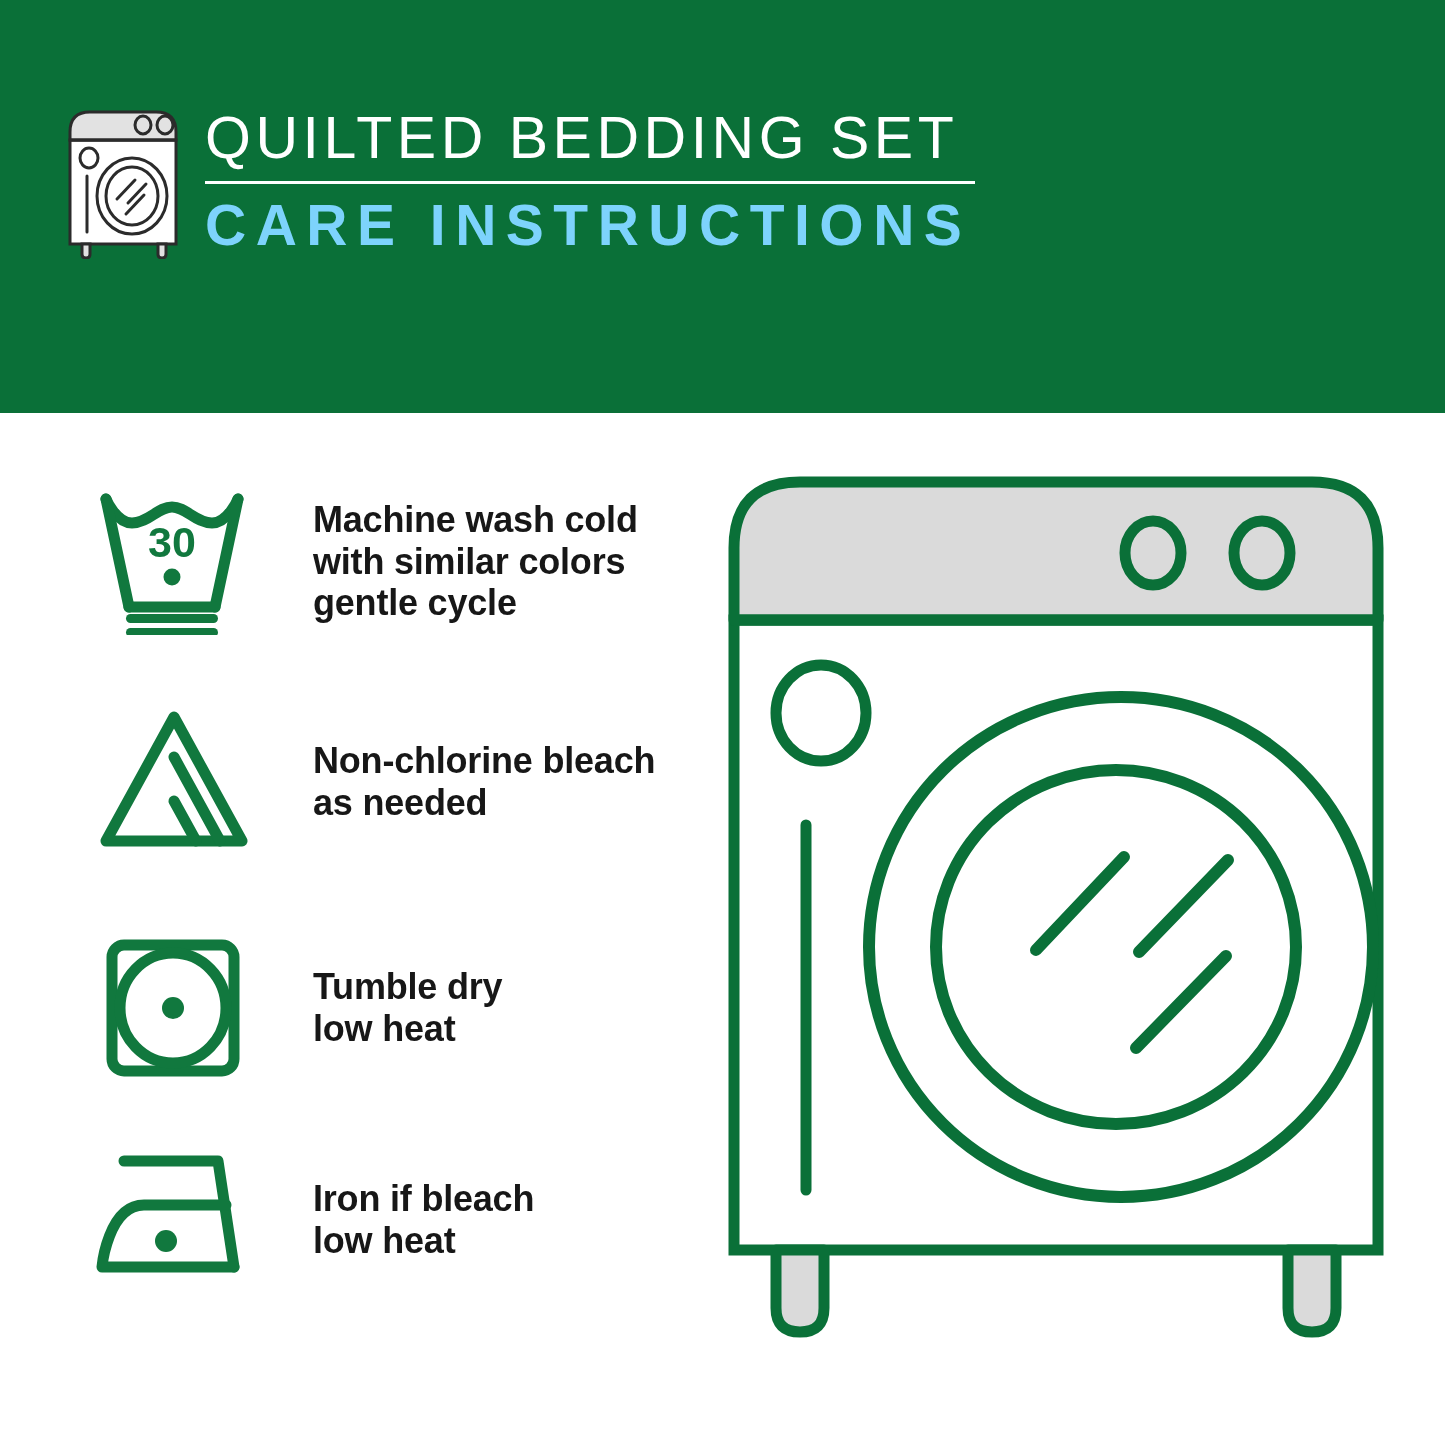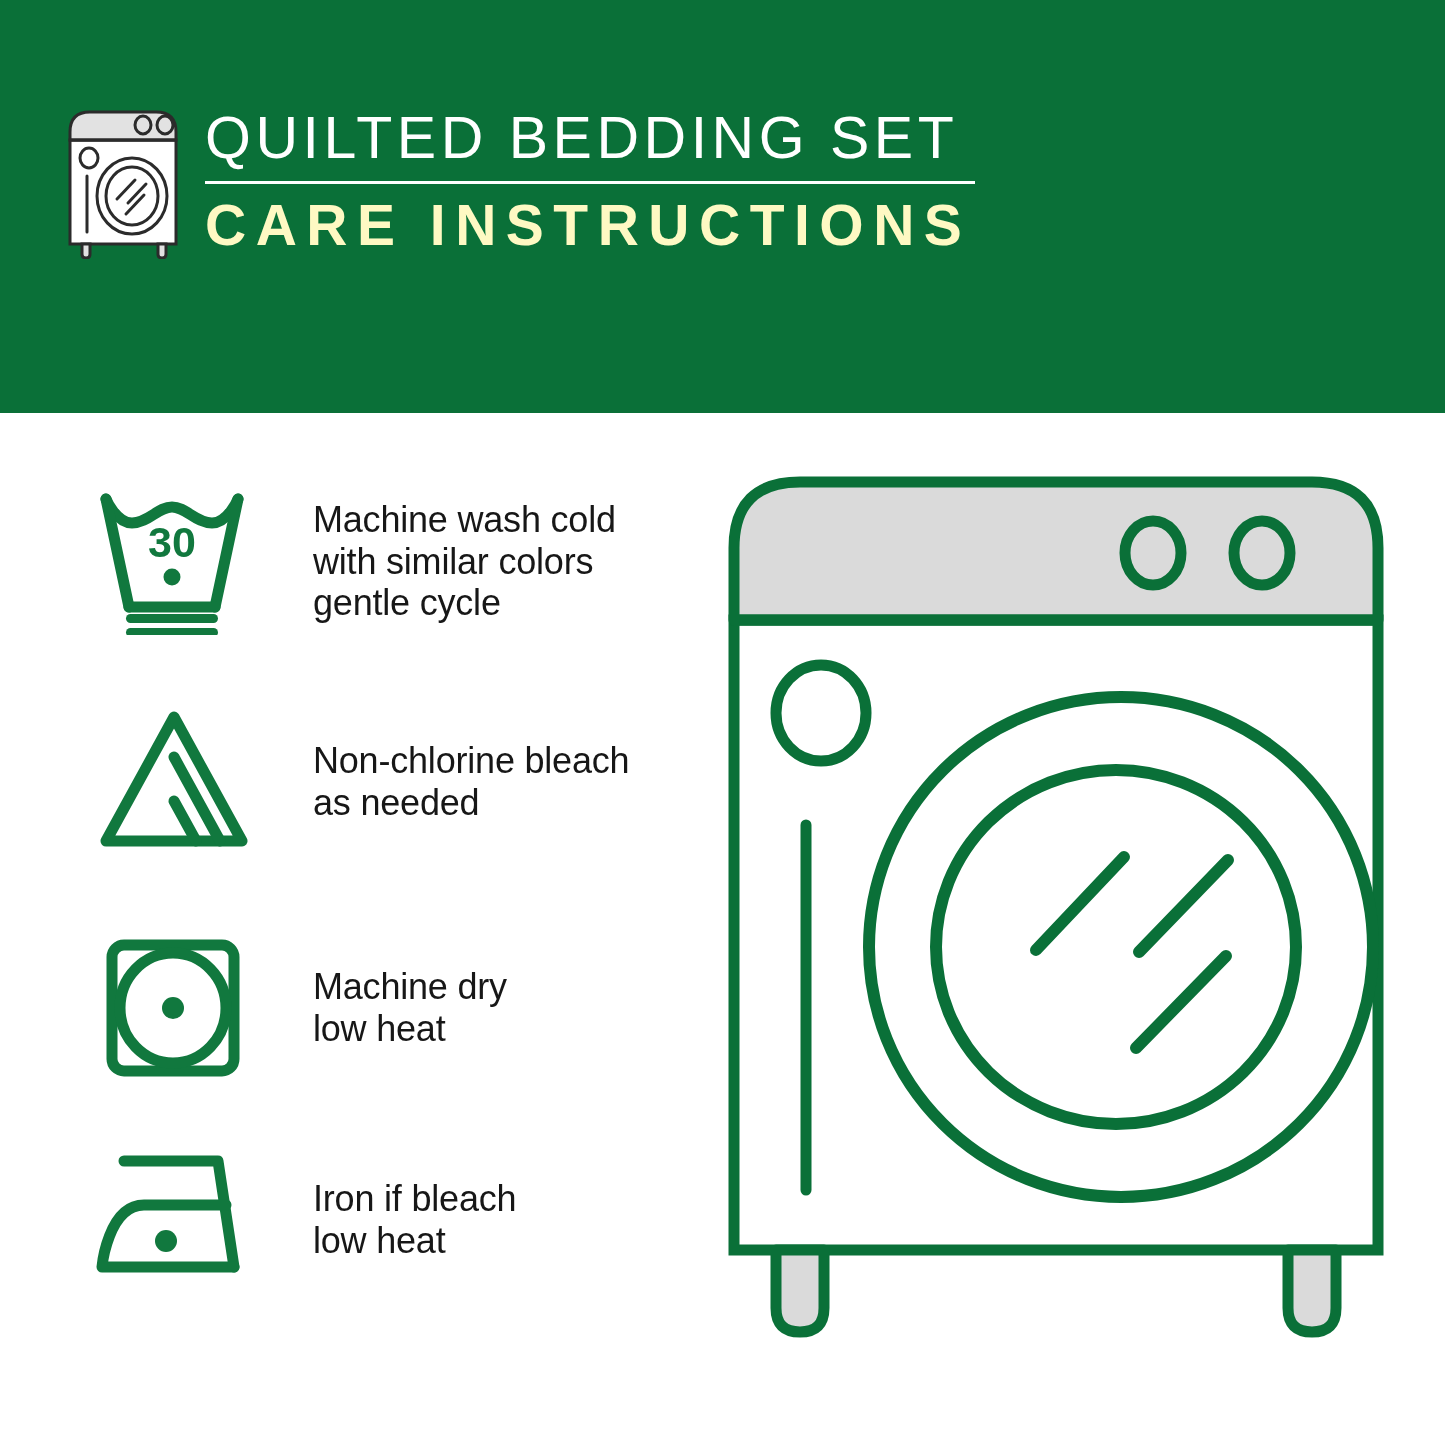--- a/index.html
+++ b/index.html
@@ -52,21 +52,21 @@
     font-family: "Liberation Sans", sans-serif;
   }
   #title-divider {
     margin-top: 10px;
     margin-bottom: 8px;
     height: 3px;
     background: #ffffff;
     width: 770px;
   }
   #title-sub {
-    color: #fef9c3;
+    color: #7dd3fc;
     font-size: 57px;
     line-height: 66px;
     font-weight: 700;
     letter-spacing: 9.5px;
     white-space: nowrap;
     font-family: "Liberation Sans", sans-serif;
   }
 
   
   #care-list {
@@ -91,21 +91,21 @@
     top: 0;
     width: 160px;
     height: 150px;
   }
   .care-text {
     position: absolute;
     left: 289px;
     color: #171717;
     font-size: 36px;
     line-height: 41.5px;
-    font-weight: 400;
+    font-weight: 700;
     letter-spacing: -0.2px;
     font-family: "Liberation Sans", sans-serif;
     white-space: pre-line;
   }
 
   
   #washer-illustration {
     position: absolute;
     left: 716px;
     top: 470px;
@@ -198,21 +198,21 @@
     <div class="care-row" style="top:588px;">
       <div class="care-symbol">
         <svg viewBox="0 0 160 150" width="160" height="150" aria-hidden="true">
           <g fill="none" stroke="#11783e" stroke-width="11" stroke-linecap="round" stroke-linejoin="round">
             <rect x="16" y="12" width="122" height="126" rx="12"></rect>
             <ellipse cx="77" cy="75" rx="53" ry="55"></ellipse>
           </g>
           <circle cx="77" cy="75" r="11" fill="#11783e"></circle>
         </svg>
       </div>
-      <div class="care-text" style="top:33px;">Machine dry
+      <div class="care-text" style="top:33px;">Tumble dry
 low heat</div>
     </div>
 
     <div class="care-row" style="top:800px;">
       <div class="care-symbol">
         <svg viewBox="0 0 160 150" width="160" height="150" aria-hidden="true">
           <g fill="none" stroke="#11783e" stroke-width="11" stroke-linecap="round" stroke-linejoin="round">
 
             <path d="M28 16 L122 16 L138 122"></path>
 

